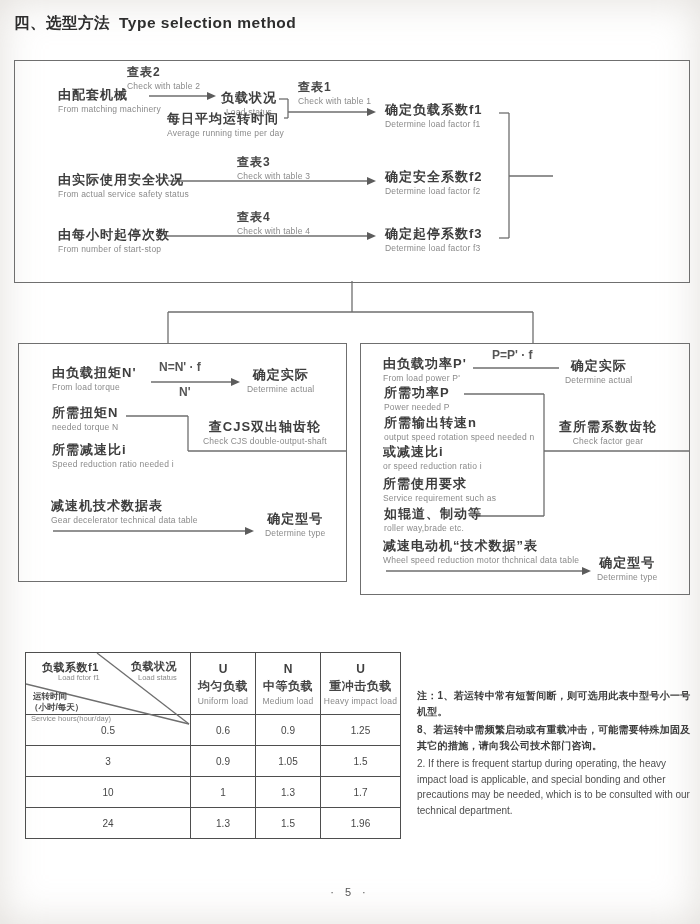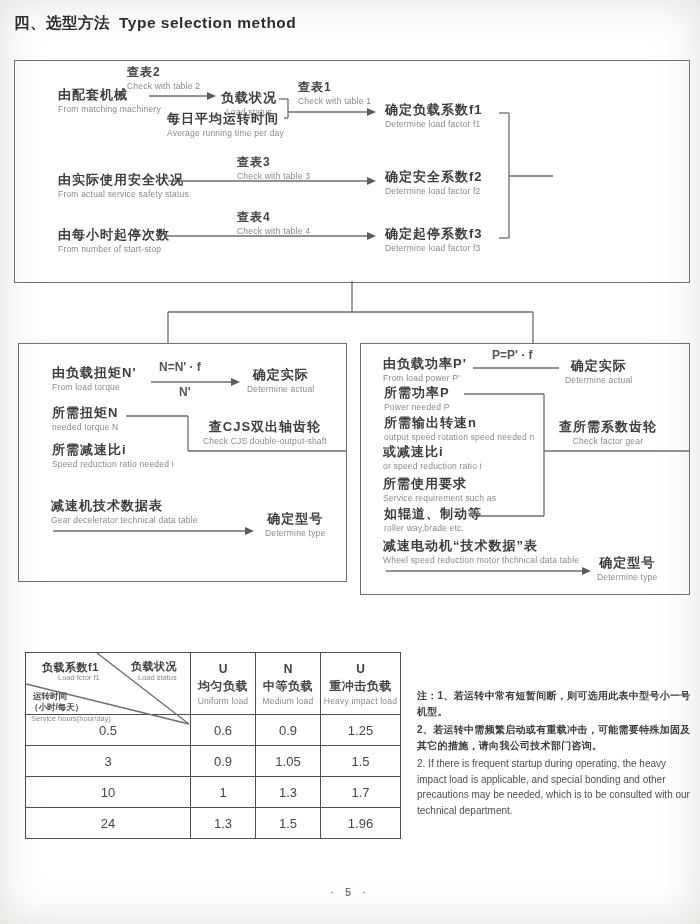--- a/index.html
+++ b/index.html
@@ -14,21 +14,21 @@
   .zh-sm{display:block;font-size:12px;font-weight:bold;color:#454545;letter-spacing:1px;}
   .en{display:block;font-size:8.5px;color:#8a8a8a;margin-top:2px;letter-spacing:.2px;}
   .formula{display:block;font-size:12px;font-weight:bold;color:#555;}
   .ctr{text-align:center;}
   svg.lines{position:absolute;left:0;top:0;pointer-events:none;}
   svg.lines line,svg.lines path{stroke:#6e6e6e;stroke-width:1.3;fill:none;}
   svg.lines path.ah{fill:#5c5c5c;stroke:none;}
   
   .ftable{position:absolute;left:25px;top:652px;border-collapse:collapse;table-layout:fixed;}
   .ftable td{border:1.5px solid #4e4e4e;padding:0;color:#474747;vertical-align:middle;text-align:center;}
-  .ftable .val{font-size:13px;}
+  .ftable .val{font-size:10px;}
   .corner{position:relative;}
   .corner span{position:absolute;white-space:nowrap;}
   .c-zh{font-size:11px;font-weight:bold;color:#3f3f3f;letter-spacing:.5px;}
   .c-en{font-size:7.5px;color:#8a8a8a;}
   .c-sm{font-size:8.5px;font-weight:bold;color:#4a4a4a;text-align:center;}
   .colhead .letter{display:block;font-size:12px;font-weight:bold;color:#3f3f3f;margin-bottom:2px;}
   .colhead .zh-sm{letter-spacing:.5px;}
   .colhead .en{margin-top:1px;}
   
   .notes{position:absolute;left:417px;top:688px;width:280px;}
@@ -293,18 +293,18 @@
       <td class="val">24</td>
       <td class="val">1.3</td>
       <td class="val">1.5</td>
       <td class="val">1.96</td>
     </tr>
   </tbody>
     </table>
 
   <div class="notes">
     <p class="n-zh">注：1、若运转中常有短暂间断，则可选用此表中型号小一号机型。</p>
-    <p class="n-zh">2、若运转中需频繁启动或有重载冲击，可能需要特殊加固及其它的措施，请向我公司技术部门咨询。</p>
+    <p class="n-zh">8、若运转中需频繁启动或有重载冲击，可能需要特殊加固及其它的措施，请向我公司技术部门咨询。</p>
     <p class="n-en">2. If there is frequent startup during operating, the heavy impact load is applicable, and special bonding and other precautions may be needed, which is to be consulted with our technical department.</p>
   </div>
 
   <div class="pageno">· 5 ·</div>
 </div>
 
 </body></html>

